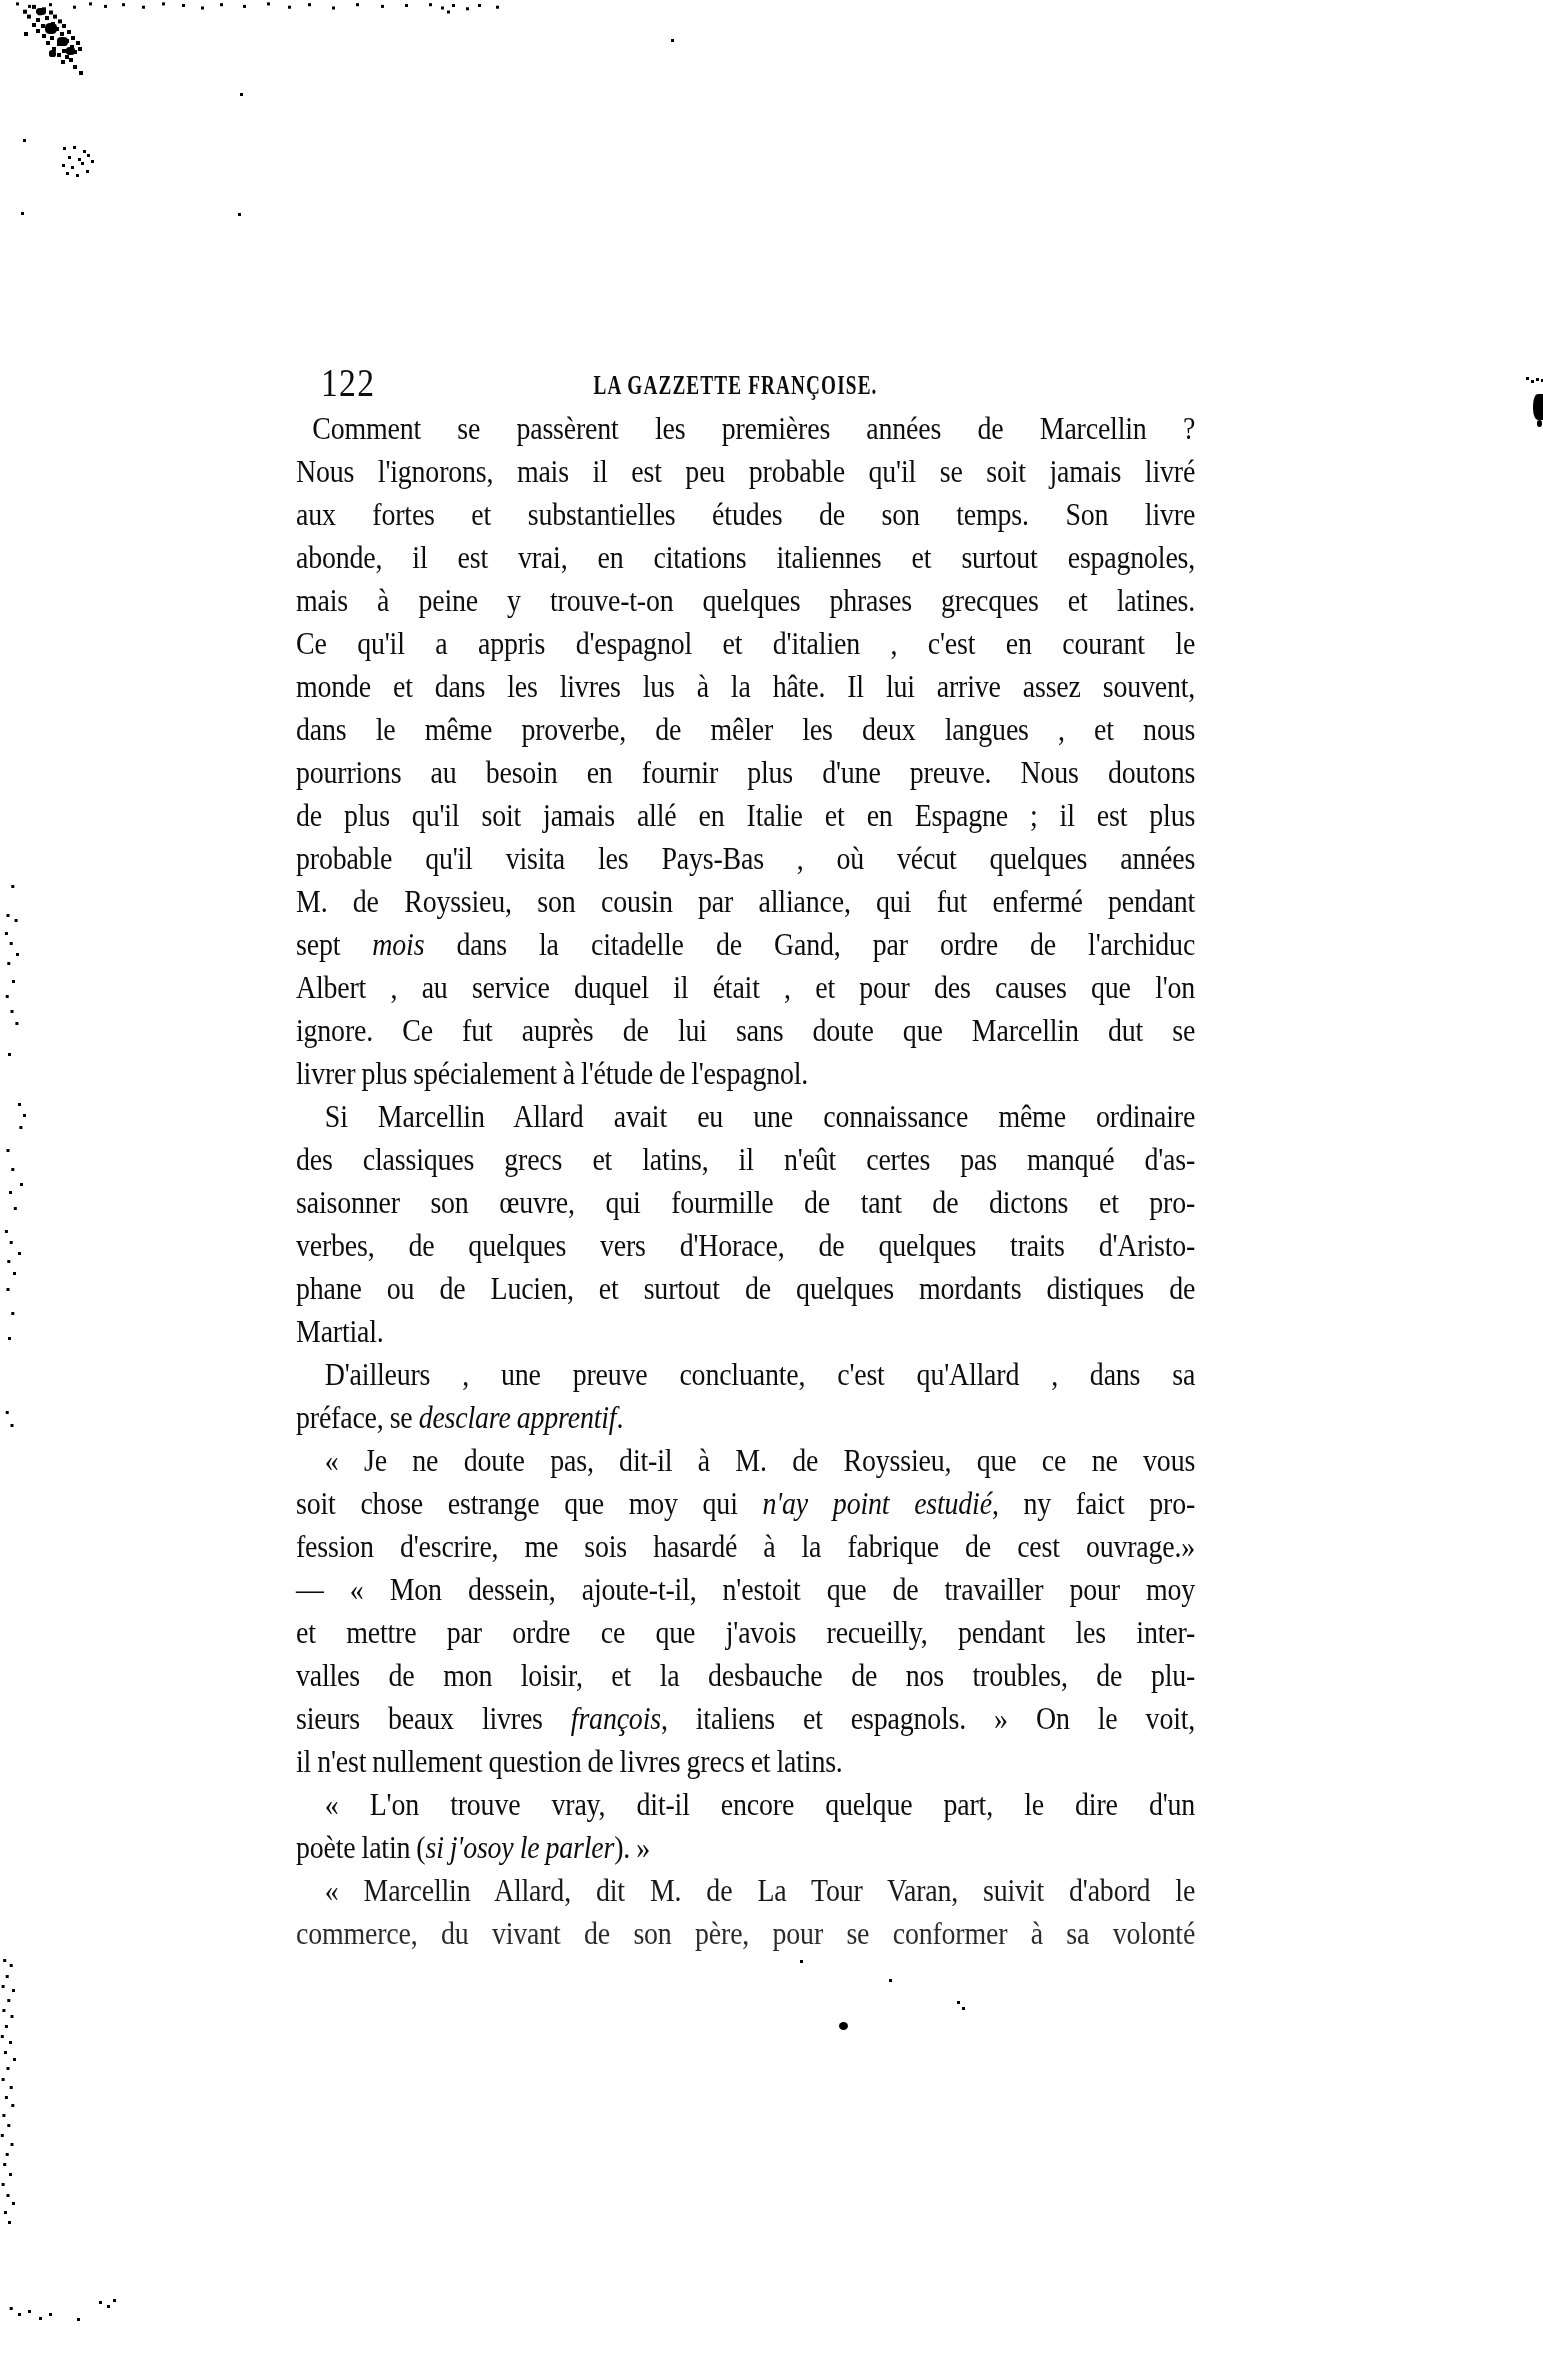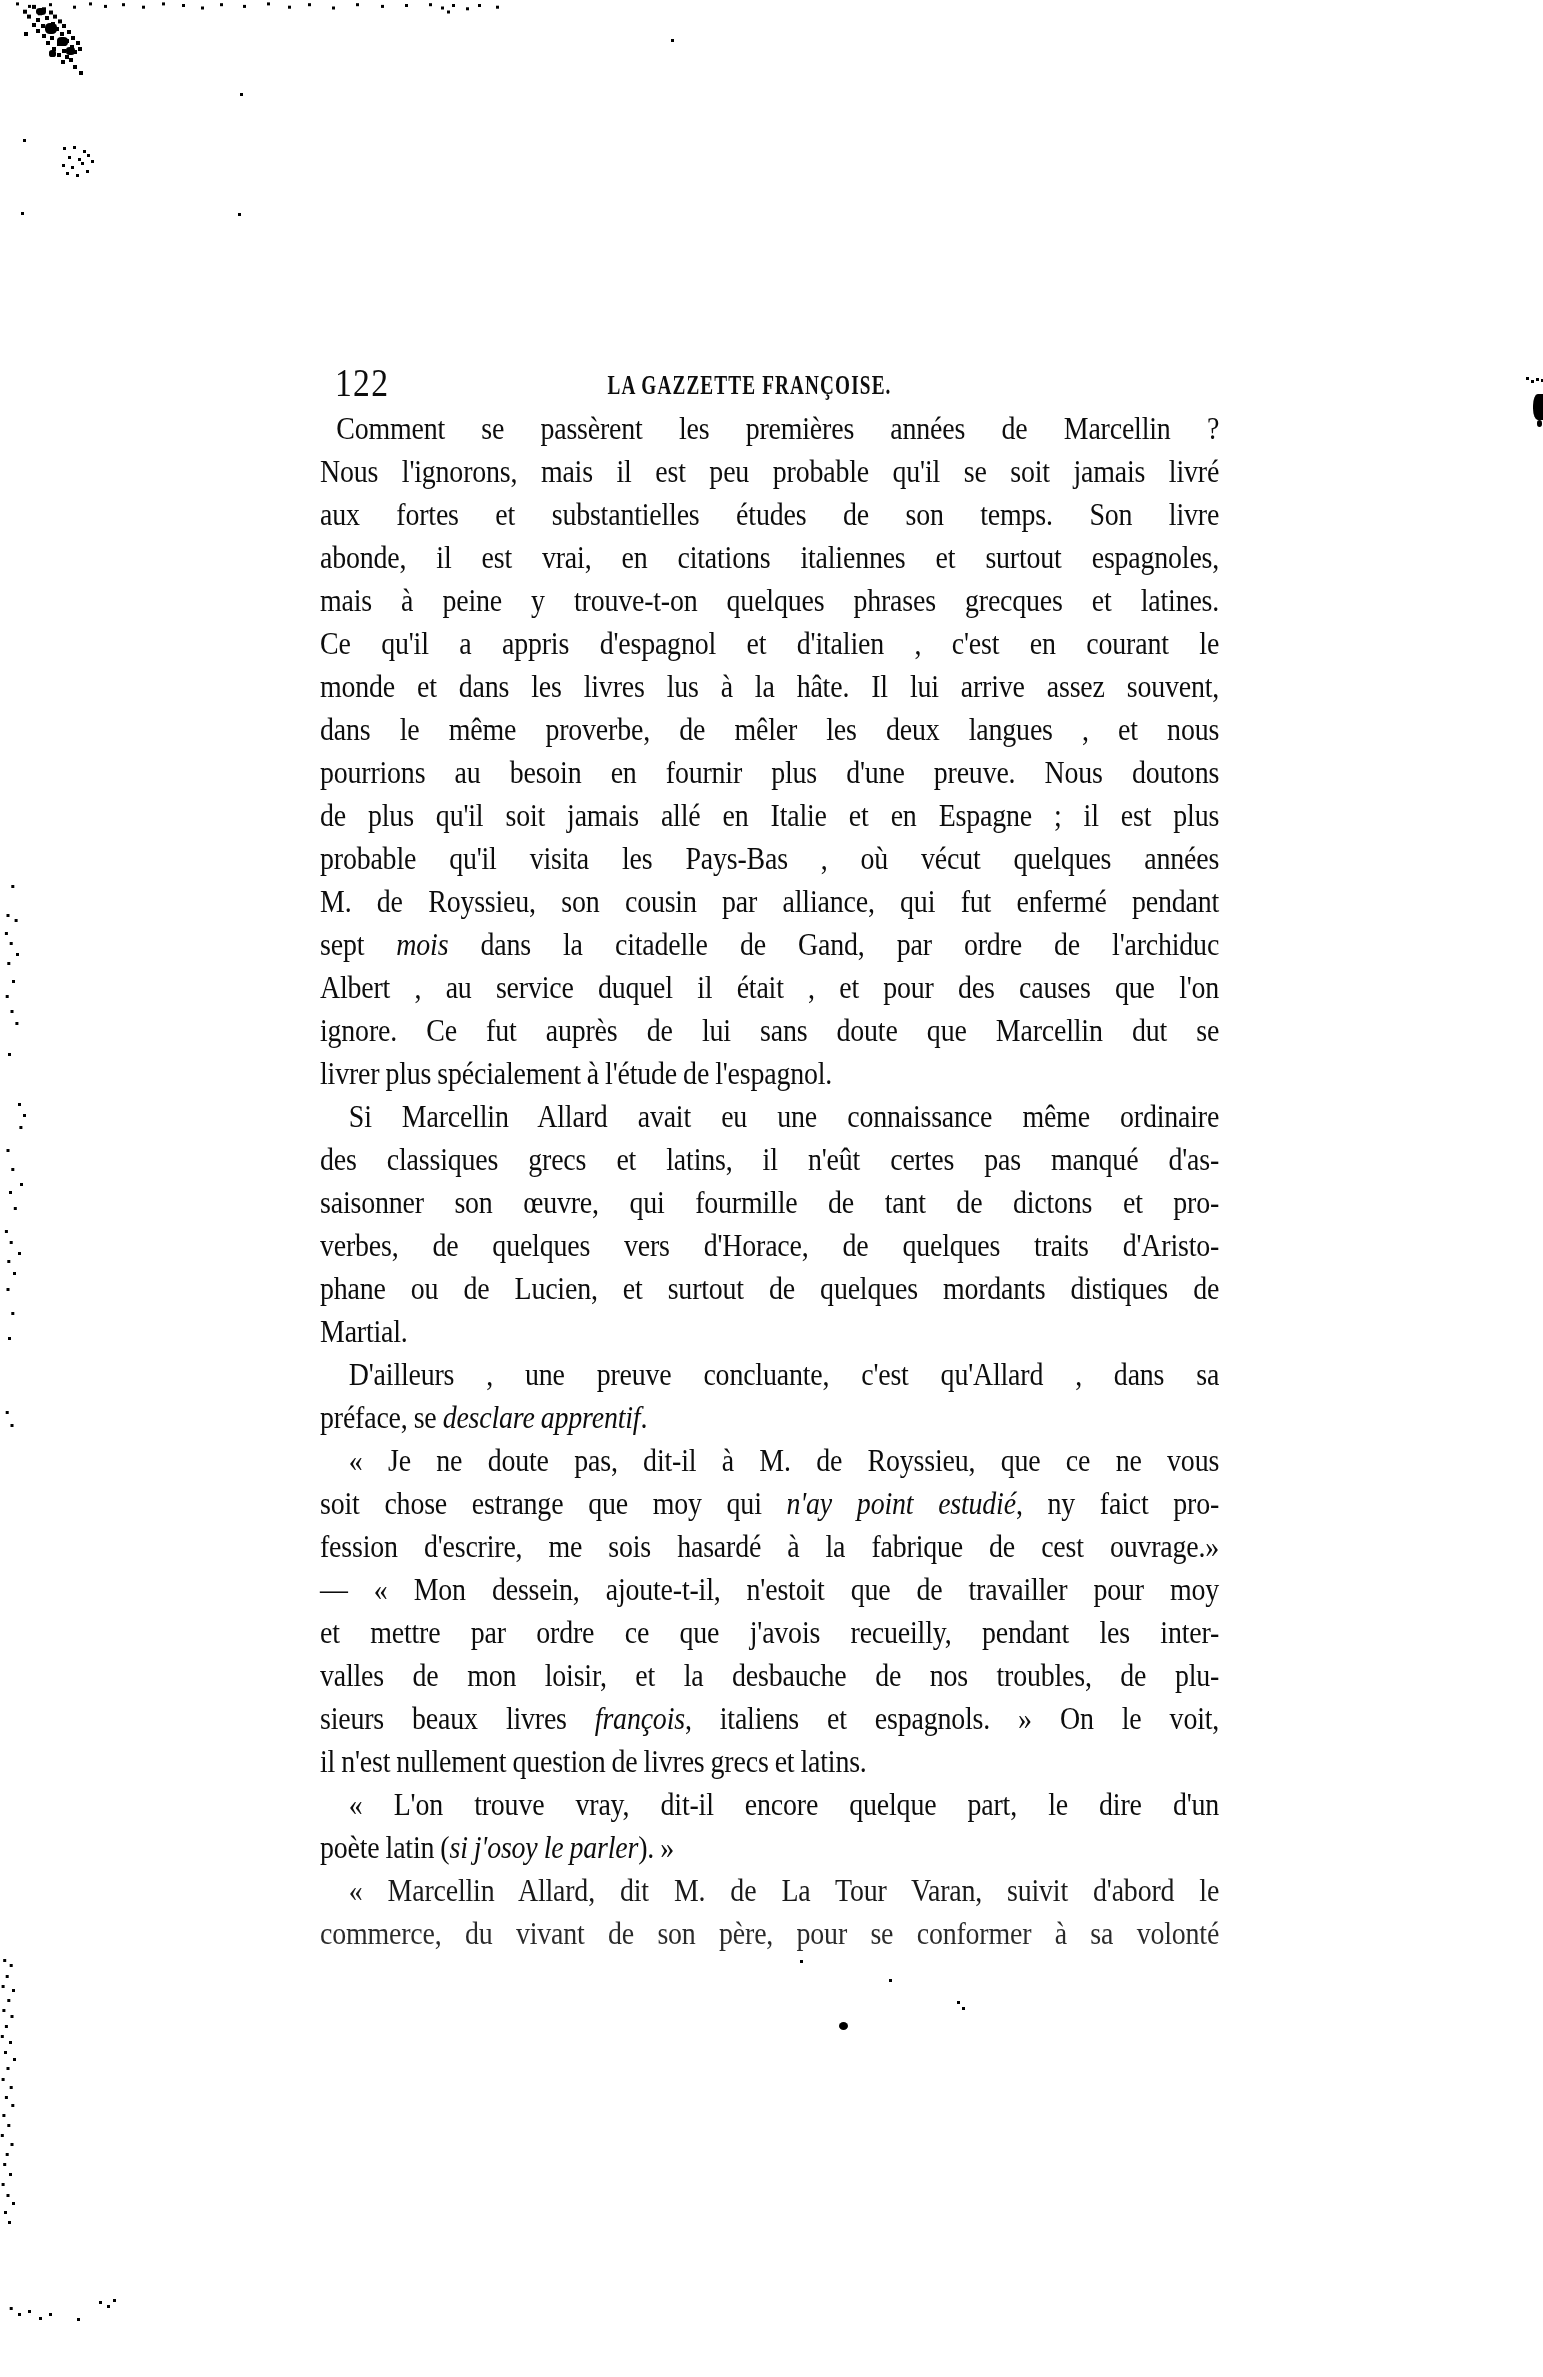--- a/index.html
+++ b/index.html
@@ -2,32 +2,32 @@
 <html style="font-size:13px"><head>
 <meta charset="utf-8">
 <style>
   html,body { margin:0; padding:0; background:#ffffff; }
   .page {
     position:relative; width:1543px; height:2377px; background:#ffffff;
     overflow:hidden; color:#0d0d0d;
     font-family:"Liberation Serif","DejaVu Serif",serif;
   }
   
-  .header { position:absolute; top:360px; left:328px; width:899px; height:50px; }
+  .header { position:absolute; top:360px; left:314px; width:899px; height:50px; }
   .pagenum {
     position:absolute; left:6.5px; top:1.6px; font-size:41px; line-height:41px;
     transform:scaleX(0.82); transform-origin:0 50%; letter-spacing:1.6px;
   }
   .runtitle {
     position:absolute; left:-28px; right:28px; top:9.7px; text-align:center;
     font-size:27.5px; line-height:29px; font-weight:700; letter-spacing:1.6px;
     transform:scaleX(0.70); transform-origin:50% 50%; white-space:nowrap;
   }
   
-  .body { position:absolute; left:320px; top:407px; width:899px; }
+  .body { position:absolute; left:296px; top:407px; width:899px; }
   .line {
     width:999px; transform:scaleX(0.9); transform-origin:0 0;
     font-size:31px; line-height:43px; height:43px;
     text-align:justify; text-align-last:justify;
     letter-spacing:-0.2px; word-spacing:-0.8px;
   }
   .line.endline { text-align-last:left; }
   .line.indent { text-indent:32px; }
   .body .line:first-child { text-indent:18px; }
   .line i { font-style:italic; }

